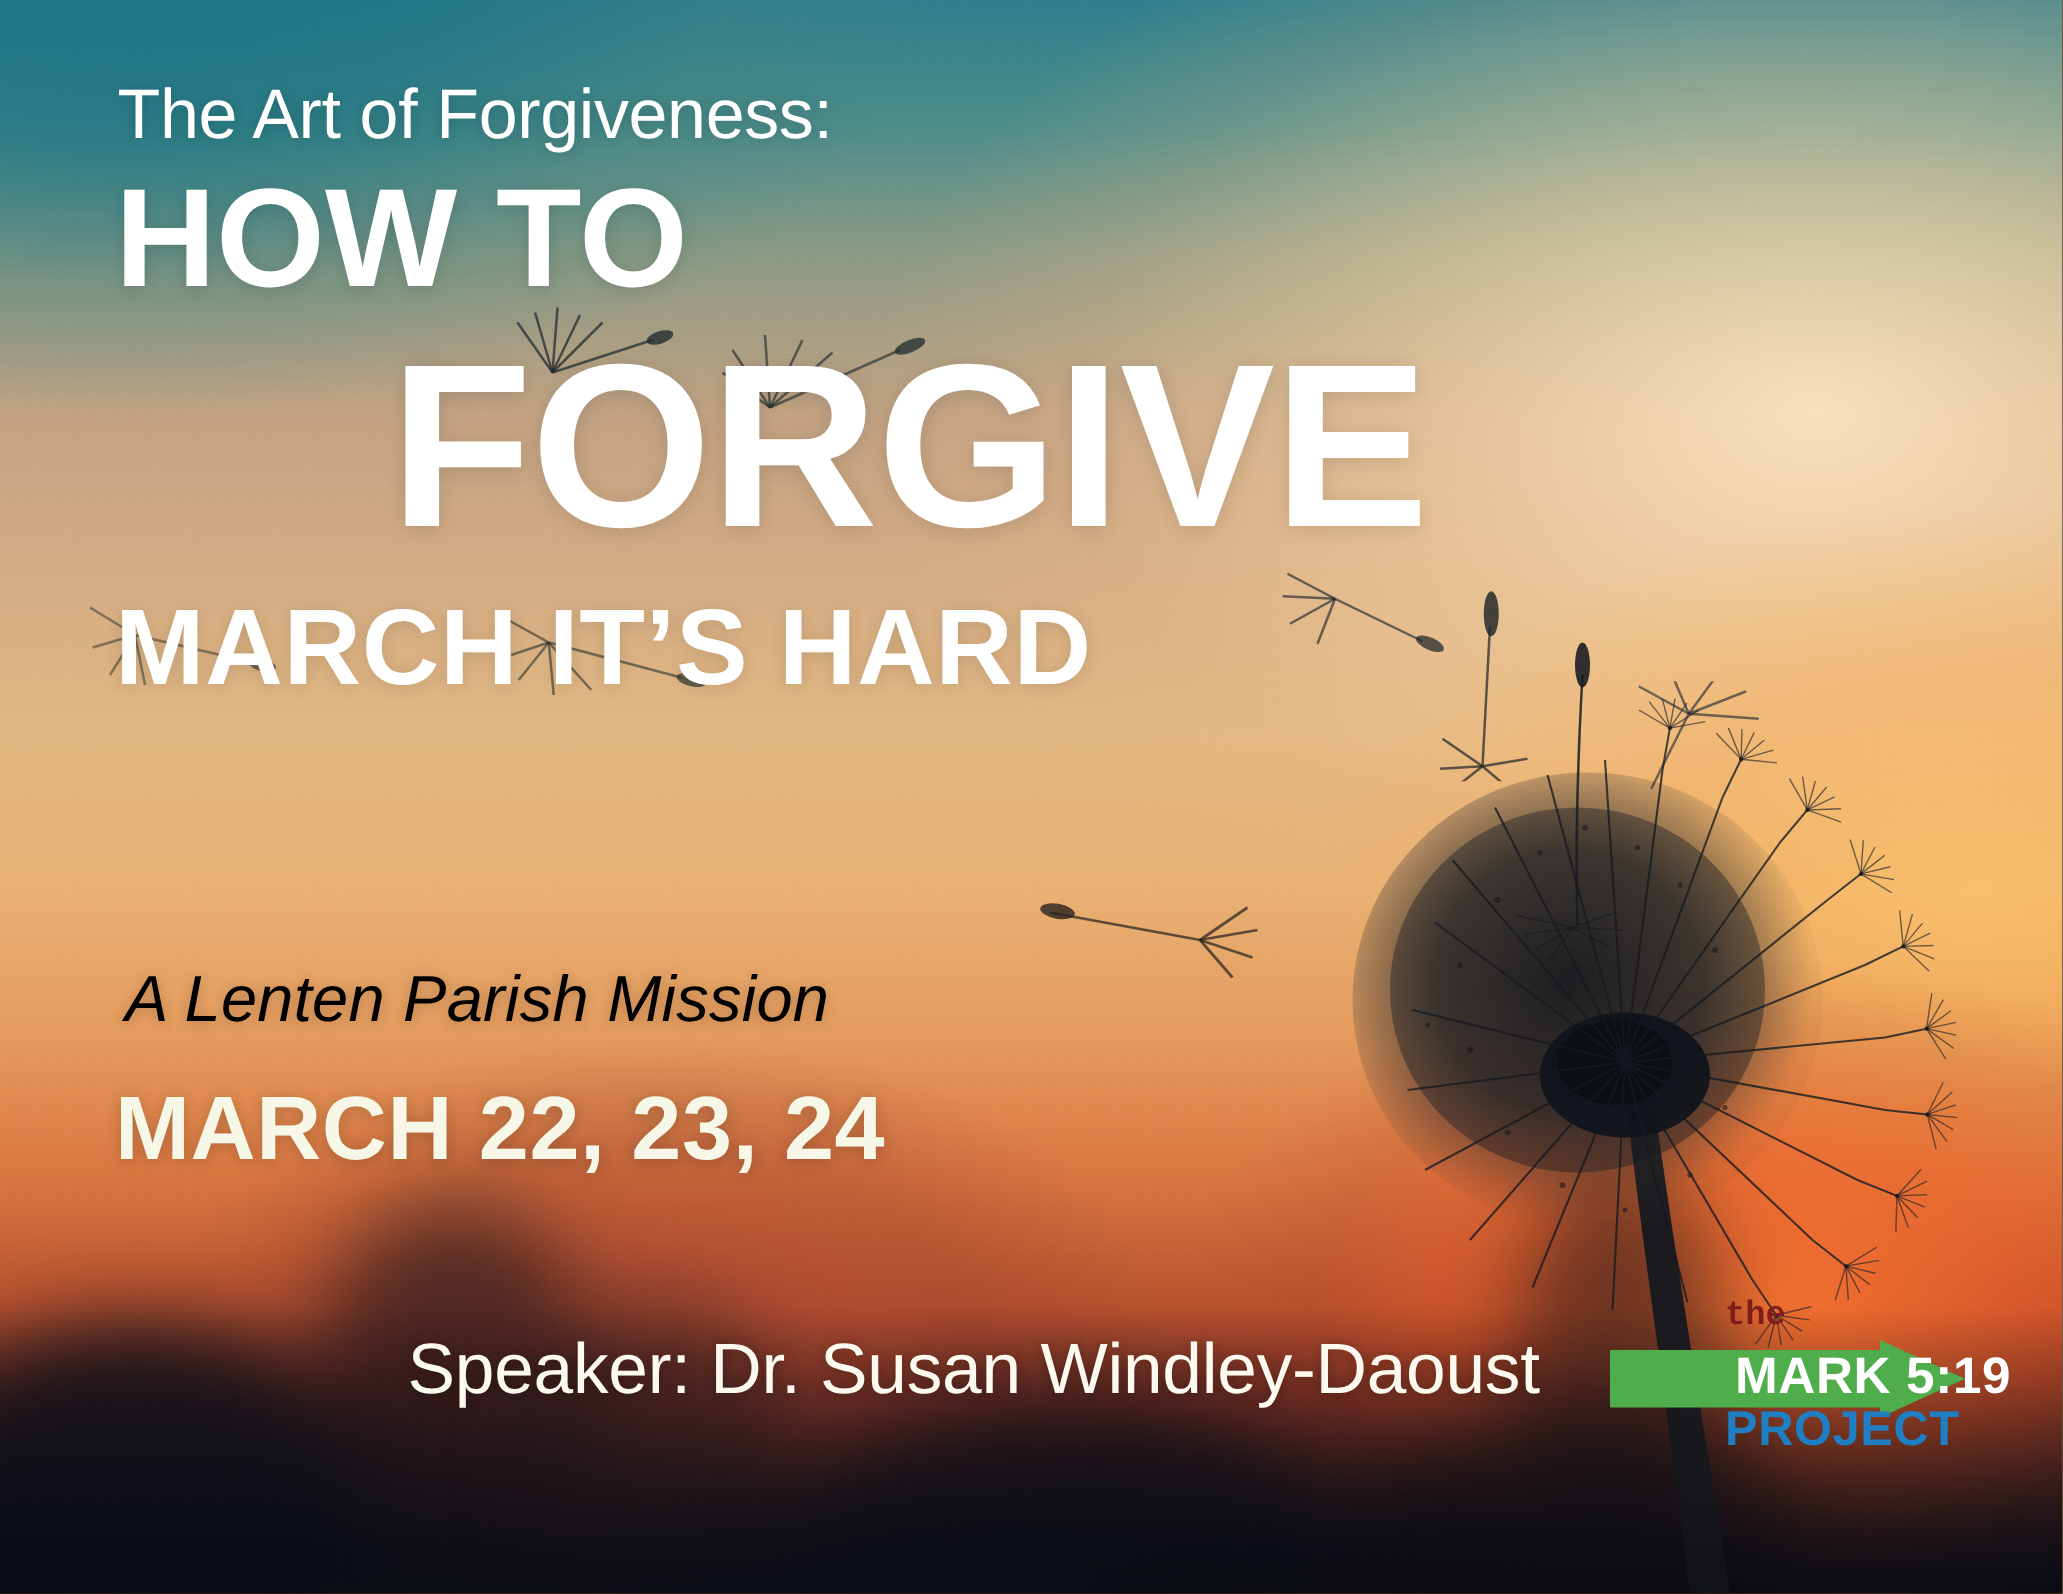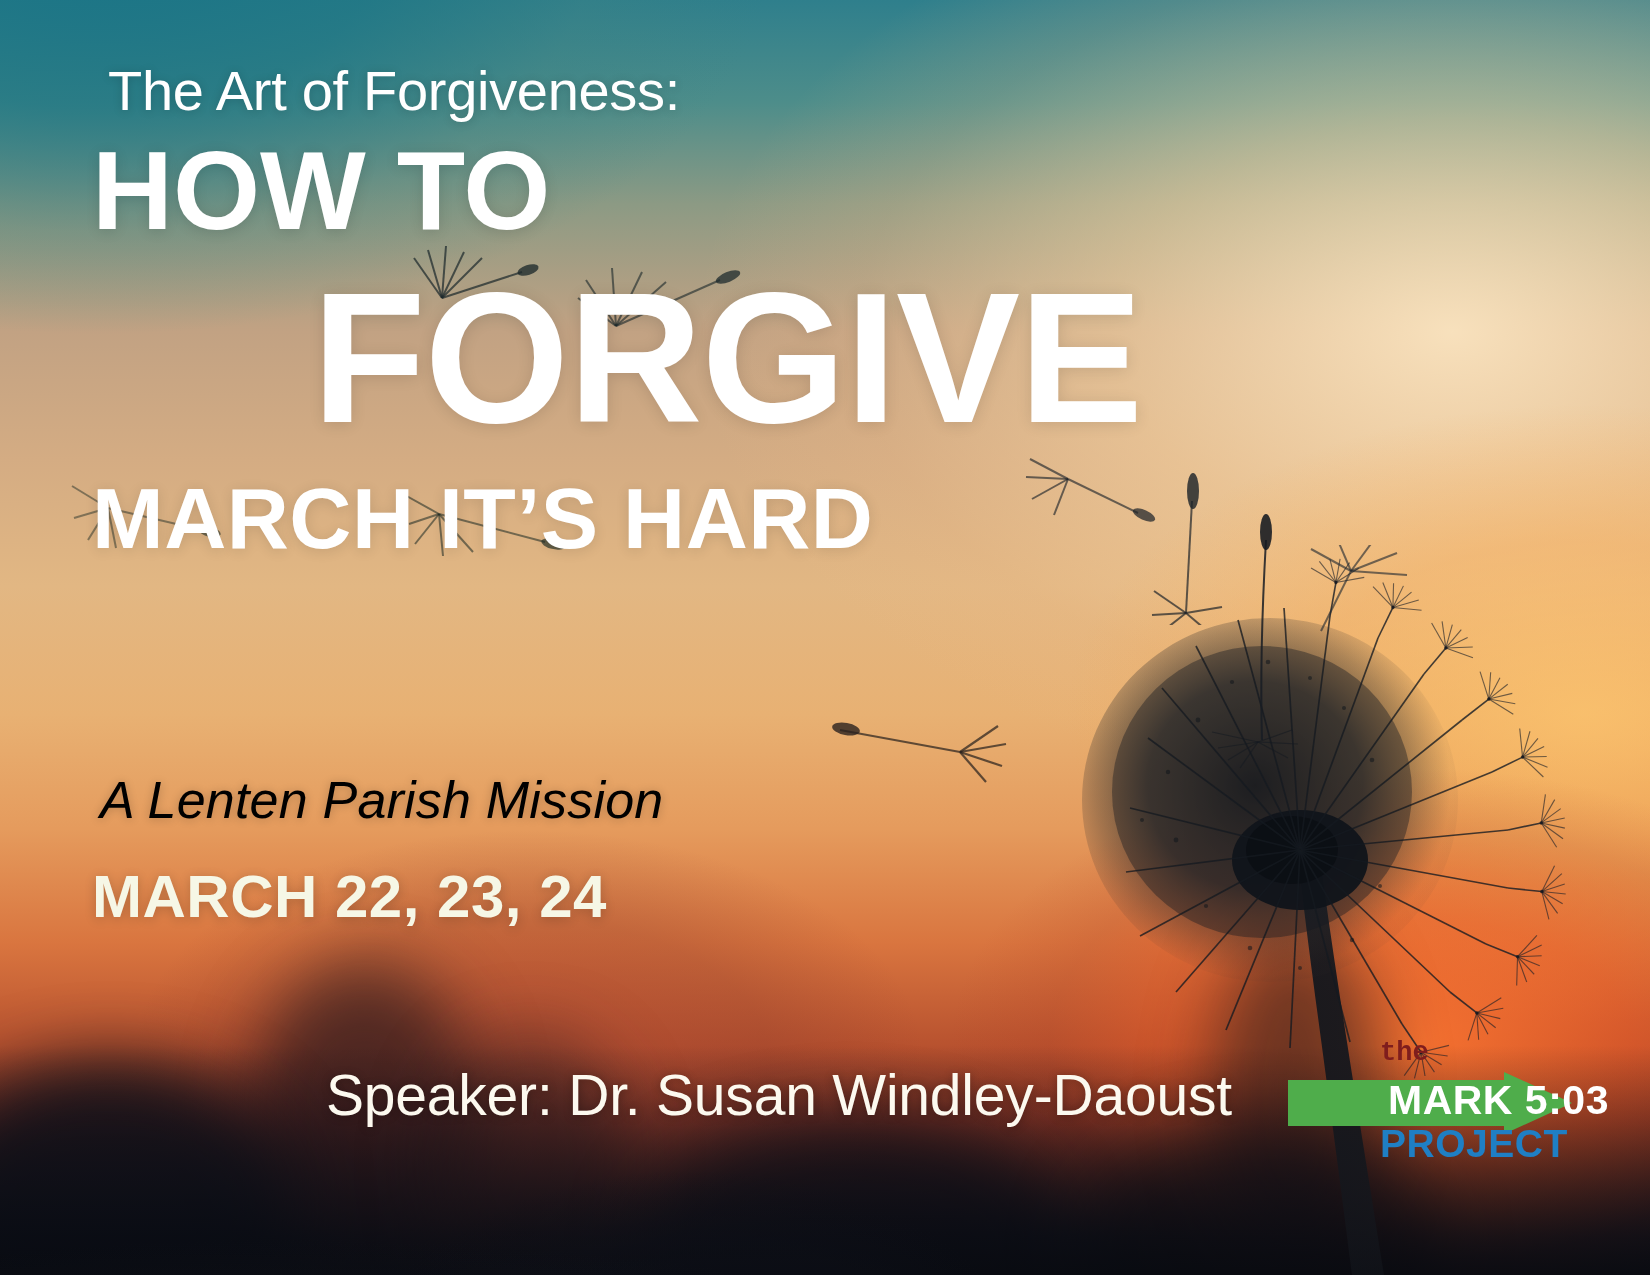--- a/index.html
+++ b/index.html
@@ -110,21 +110,21 @@
     top: 62px;
     width: 1050px;
     z-index: 6;
   }
   .kicker {
     font-size: 56px;
     font-weight: 300;
     color: #ffffff;
     letter-spacing: -0.3px;
     line-height: 1.05;
-    margin: 0 0 14px 16px;
+    margin: 0 0 14px 2px;
     text-shadow: 0 1px 10px rgba(0,0,0,0.18);
   }
   .line-howto {
     font-size: 112px;
     font-weight: 700;
     color: #ffffff;
     letter-spacing: 0px;
     line-height: 1.0;
     margin: 0;
     text-shadow: 0 2px 14px rgba(0,0,0,0.13);
@@ -157,21 +157,21 @@
     font-weight: 300;
     color: #000000;
     letter-spacing: 0.2px;
     z-index: 6;
     text-shadow: 0 1px 10px rgba(0,0,0,0.22);
   }
   .dates {
     position: absolute;
     left: 92px;
     top: 862px;
-    font-size: 60px;
+    font-size: 72px;
     font-weight: 700;
     color: #f6f7e6;
     letter-spacing: 0.5px;
     z-index: 6;
     text-shadow: 0 2px 12px rgba(0,0,0,0.20);
   }
   .speaker {
     position: absolute;
     left: 278px;
     top: 1062px;
@@ -466,17 +466,17 @@
 
   <div class="subtitle">A Lenten Parish Mission</div>
   <div class="dates">MARCH 22, 23, 24</div>
   <div class="speaker">Speaker: Dr. Susan Windley-Daoust</div>
 
   <div class="logo">
     <div class="logo-the">the</div>
     <svg class="logo-arrow" viewBox="0 0 284 62" aria-hidden="true">
       <path d="M0 8 L216 8 L216 0 L284 31 L216 62 L216 54 L0 54 Z" fill="#4fad4b"></path>
     </svg>
-    <div class="logo-mark">MARK 5:03</div>
+    <div class="logo-mark">MARK 5:19</div>
     <div class="logo-project">PROJECT</div>
   </div>
 
 </div>
 
 </body></html>

